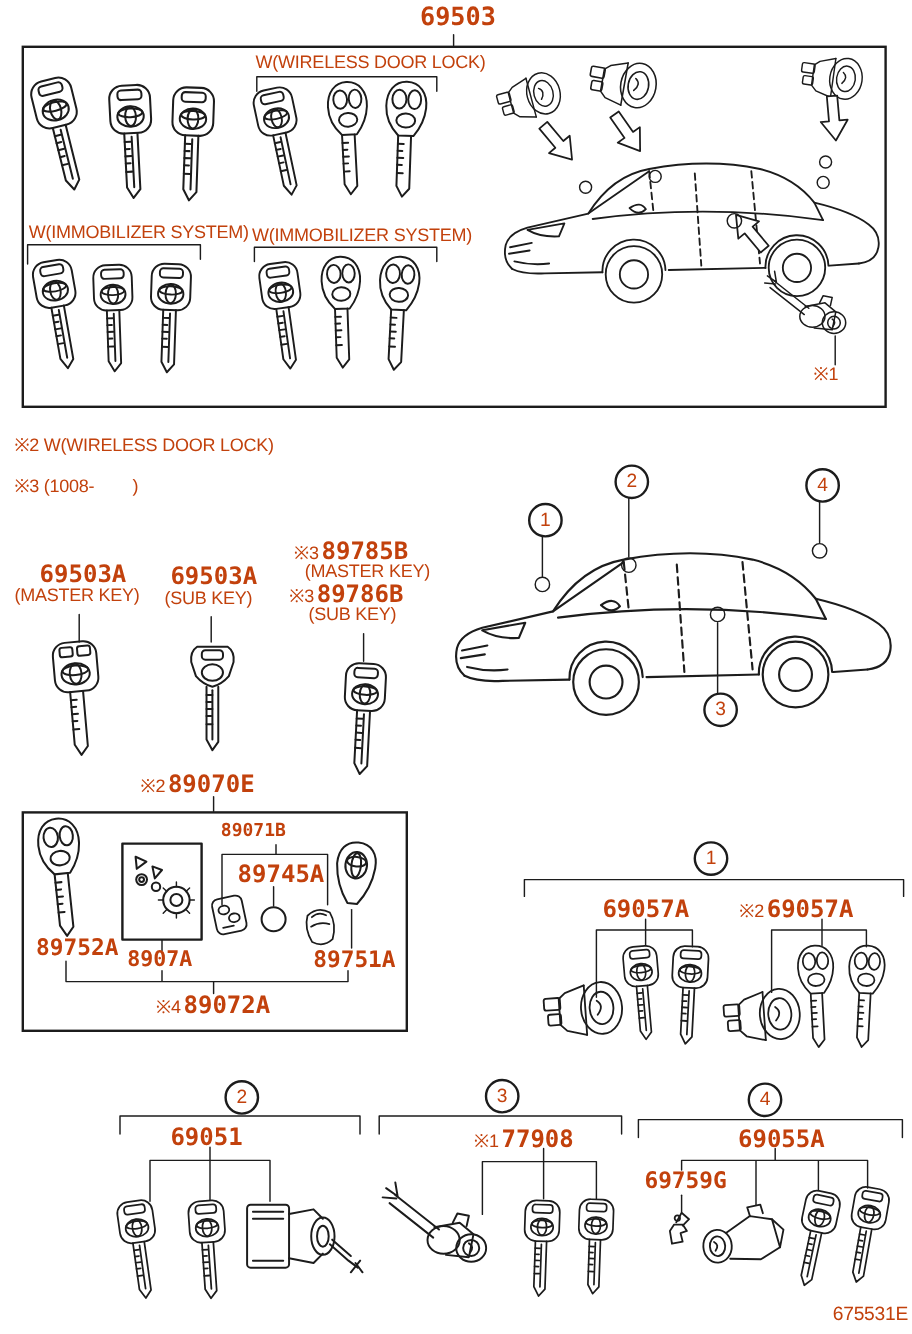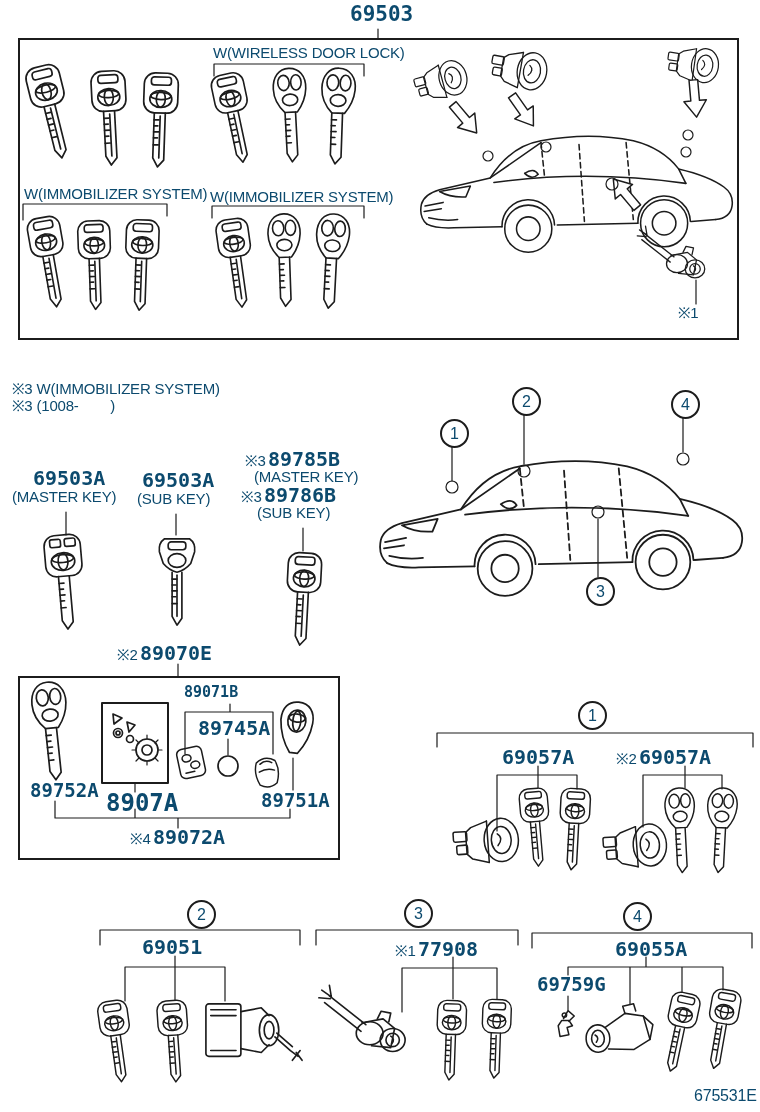--- a/index.html
+++ b/index.html
@@ -1,16 +1,16 @@
 <!DOCTYPE html>
 <html><head>
 <meta charset="utf-8">
 <style>
   html,body{margin:0;padding:0;background:#fff}
-  #page{position:relative;width:760px;height:1112px;background:#fff;color:#0c4a6e;
+  #page{position:relative;width:760px;height:1112px;background:#fff;color:#c2410c;
         font-family:"Liberation Sans",sans-serif;overflow:hidden}
   .box{position:absolute;border:2px solid #1c1c1c;z-index:0}
   .lbl{position:absolute;font-size:15px;letter-spacing:-0.2px;white-space:pre;z-index:2;line-height:1.1}
   .pn{position:absolute;font-family:"DejaVu Sans Mono",monospace;font-weight:bold;font-size:20px;
       letter-spacing:0;white-space:pre;z-index:2;line-height:1}
   .pn .refpre{font-family:"Liberation Sans",sans-serif;font-weight:normal;font-size:15px;margin-right:2px}
   .title{font-size:21px}
   .co{position:absolute;width:25px;height:25px;border:2px solid #1c1c1c;border-radius:50%;
       display:flex;align-items:center;justify-content:center;font-size:16px;z-index:2;background:#fff}
   #art{position:absolute;left:0;top:0;z-index:1}
@@ -264,40 +264,40 @@
     </g>
   </svg>
 
   <div class="pn title" style="left:350px;top:4px">69503</div>
 
   <div class="lbl" style="left:213px;top:45px">W(WIRELESS DOOR LOCK)</div>
   <div class="lbl" style="left:24px;top:186px">W(IMMOBILIZER SYSTEM)</div>
   <div class="lbl" style="left:210px;top:189px">W(IMMOBILIZER SYSTEM)</div>
   <div class="lbl" style="left:678px;top:305px">※1</div>
 
-  <div class="lbl" style="left:12px;top:381px">※3 W(IMMOBILIZER SYSTEM)</div>
+  <div class="lbl" style="left:12px;top:364px">※2 W(WIRELESS DOOR LOCK)</div>
   <div class="lbl" style="left:12px;top:398px">※3 (1008-        )</div>
 
   <div class="pn" style="left:33px;top:468px">69503A</div>
   <div class="lbl" style="left:12px;top:489px">(MASTER KEY)</div>
   <div class="pn" style="left:142px;top:470px">69503A</div>
   <div class="lbl" style="left:137px;top:491px">(SUB KEY)</div>
   <div class="pn" style="left:245px;top:449px"><span class="refpre">※3</span><span>89785B</span></div>
   <div class="lbl" style="left:254px;top:469px">(MASTER KEY)</div>
   <div class="pn" style="left:241px;top:485px"><span class="refpre">※3</span><span>89786B</span></div>
   <div class="lbl" style="left:257px;top:505px">(SUB KEY)</div>
 
   <div class="co" style="left:440px;top:419px">1</div>
   <div class="co" style="left:512px;top:387px">2</div>
   <div class="co" style="left:586px;top:577px">3</div>
   <div class="co" style="left:671px;top:390px">4</div>
 
   <div class="pn" style="left:117px;top:643px"><span class="refpre">※2</span><span>89070E</span></div>
   <div class="pn" style="left:30px;top:781px;font-size:19px">89752A</div>
-  <div class="pn" style="left:106px;top:791px;font-size:24px">8907A</div>
+  <div class="pn" style="left:106px;top:791px;font-size:18px">8907A</div>
   <div class="pn" style="left:184px;top:685px;font-size:15px">89071B</div>
   <div class="pn" style="left:198px;top:718px;font-size:20px">89745A</div>
   <div class="pn" style="left:261px;top:791px;font-size:19px">89751A</div>
   <div class="pn" style="left:130px;top:827px"><span class="refpre">※4</span><span>89072A</span></div>
 
   <div class="co" style="left:578px;top:701px">1</div>
   <div class="pn" style="left:502px;top:747px">69057A</div>
   <div class="pn" style="left:616px;top:747px"><span class="refpre">※2</span><span>69057A</span></div>
 
   <div class="co" style="left:187px;top:900px">2</div>

